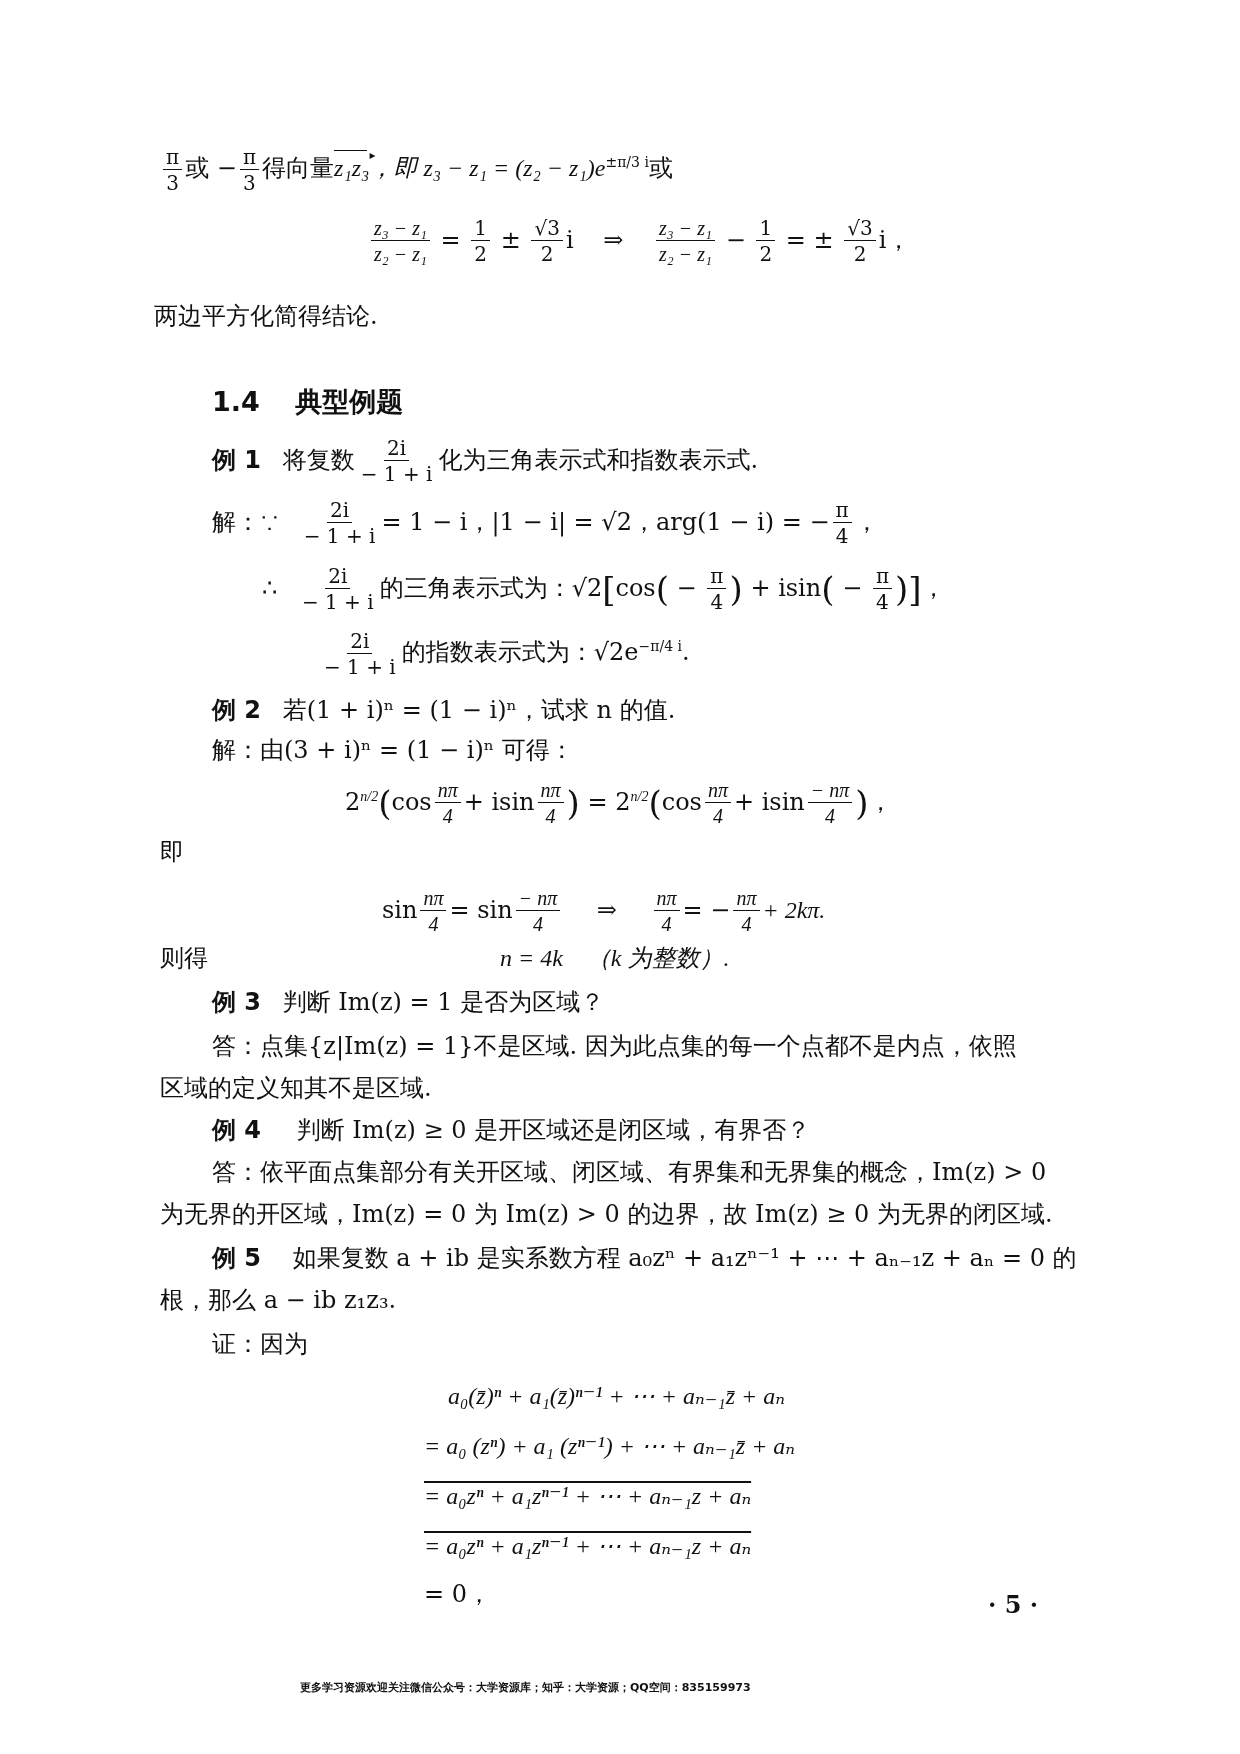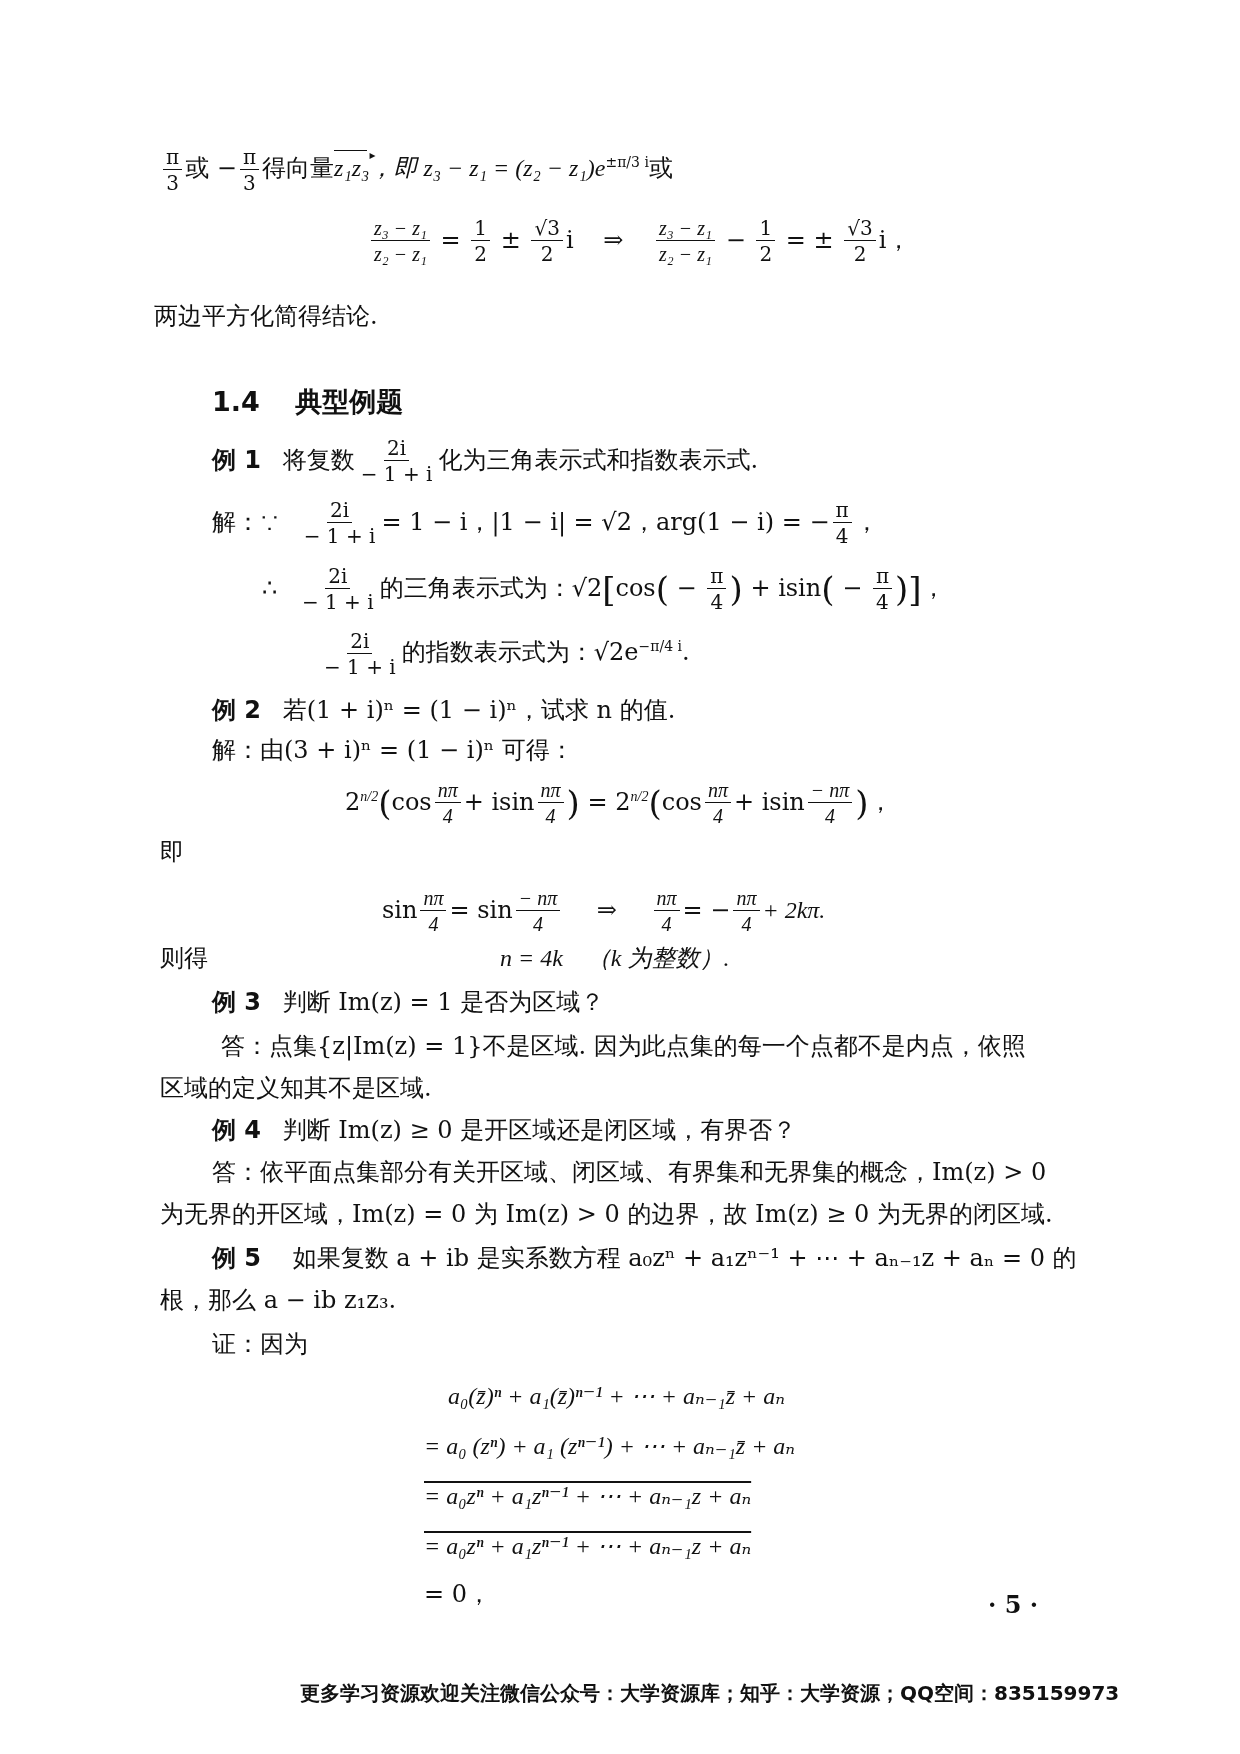--- a/index.html
+++ b/index.html
@@ -15,21 +15,21 @@
     display: inline-flex; flex-direction: column; align-items: center;
     vertical-align: middle; margin: 0 3px; line-height: 1;
   }
   .frac .num { border-bottom: 1.5px solid #111; padding: 0 3px 2px 3px; font-size: 20px; }
   .frac .den { padding: 3px 3px 0 3px; font-size: 20px; }
   sup { font-size: 14px; }
   .ovl { text-decoration: overline; margin-top: 45px; }
   .bigparen { font-size: 34px; vertical-align: middle; font-weight: 300; }
   .section-title { font-size: 27px; font-weight: bold; font-family: "DejaVu Sans", "Liberation Sans", sans-serif; }
   .ex-label { font-weight: bold; font-family: "DejaVu Sans", "Liberation Sans", sans-serif; }
-  .footer { position: absolute; left: 300px; top: 1680px; font-size: 20px; font-weight: bold; font-family: "DejaVu Sans", "Liberation Sans", sans-serif; }
+  .footer { position: absolute; left: 300px; top: 1680px; font-size: 11px; font-weight: bold; font-family: "DejaVu Sans", "Liberation Sans", sans-serif; }
   .page-num { position: absolute; left: 988px; top: 1590px; font-size: 24px; font-weight: bold; }
   .vec { position: relative; display: inline-block; }
   .vec::before { content: ""; position: absolute; left: 0; right: 2px; top: -2px; border-top: 1.5px solid #111; }
   .vec::after { content: "▸"; position: absolute; right: -6px; top: -13px; font-size: 12px; }
 </style>
 </head>
 <body>
 
 <div class="page">
 
@@ -167,26 +167,26 @@
       </span><span class="it">+ 2kπ.</span>
   </div>
 
   <div class="line" style="left:160px; top:942px;">则得</div>
   <div class="line it" style="left:500px; top:942px;">n = 4k　（k 为整数）.</div>
 
   <div class="line" style="left:212px; top:986px;">
     <span class="ex-label">例 3</span>
     <span style="margin-left:14px;">判断 Im(z) = 1 是否为区域？</span>
   </div>
-  <div class="line" style="left:212px; top:1030px;margin-left:9px;">答：点集{z|Im(z) = 1}不是区域. 因为此点集的每一个点都不是内点，依照</div>
+  <div class="line" style="left:212px; top:1030px;">答：点集{z|Im(z) = 1}不是区域. 因为此点集的每一个点都不是内点，依照</div>
   <div class="line" style="left:160px; top:1072px;">区域的定义知其不是区域.</div>
 
   <div class="line" style="left:212px; top:1114px;">
     <span class="ex-label">例 4</span>
-    <span style="margin-left:14px;">判断 Im(z) ≥ 0 是开区域还是闭区域，有界否？</span>
+    <span style="margin-left:28px;">判断 Im(z) ≥ 0 是开区域还是闭区域，有界否？</span>
   </div>
   <div class="line" style="left:212px; top:1156px;">答：依平面点集部分有关开区域、闭区域、有界集和无界集的概念，Im(z) &gt; 0</div>
   <div class="line" style="left:160px; top:1198px;">为无界的开区域，Im(z) = 0 为 Im(z) &gt; 0 的边界，故 Im(z) ≥ 0 为无界的闭区域.</div>
 
   <div class="line" style="left:212px; top:1242px;">
     <span class="ex-label">例 5</span>
     <span style="margin-left:24px;">如果复数 a + ib 是实系数方程 a₀zⁿ + a₁zⁿ⁻¹ + ⋯ + aₙ₋₁z + aₙ = 0 的</span>
   </div>
   <div class="line" style="left:160px; top:1284px;">根，那么 a − ib z₁z₃.</div>
   <div class="line" style="left:212px; top:1328px;">证：因为</div>

